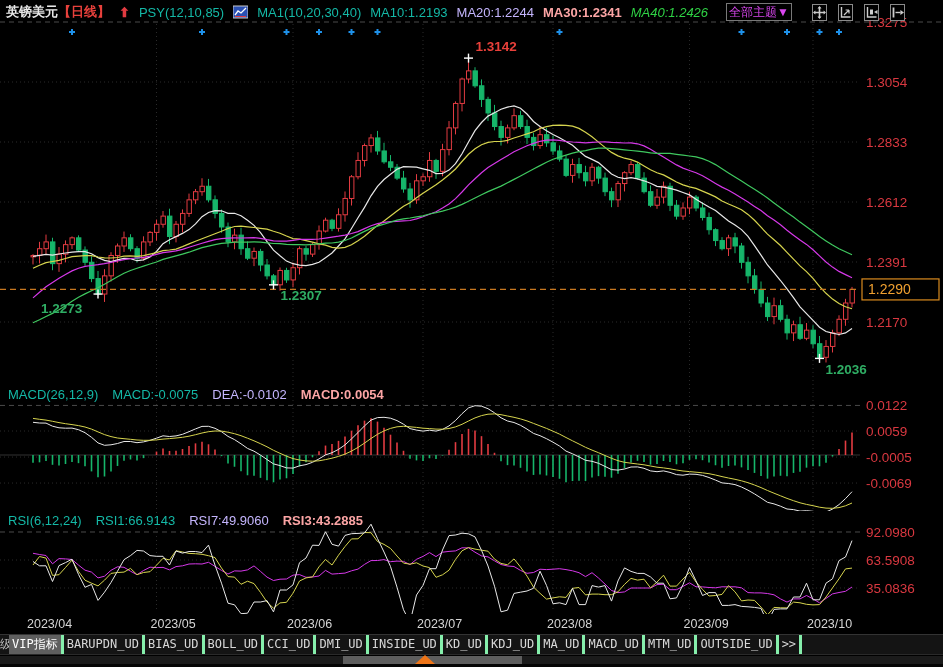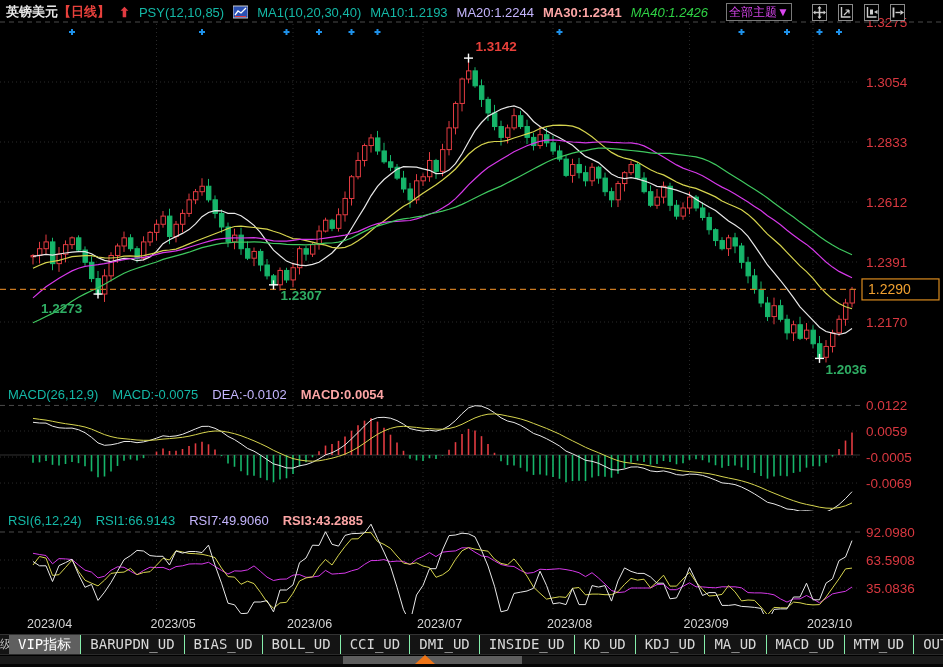--- a/index.html
+++ b/index.html
@@ -44,23 +44,23 @@
   .tabbar {
     position:absolute; left:0; top:634px; width:943px; height:21px;
     background:#141414; border-top:1px solid #333; border-bottom:1px solid #2a2a2a;
     display:flex; align-items:stretch; z-index:5;
     font-family:"DejaVu Sans Mono", monospace; font-size:12px;
   }
   .tab-partial {
     width:9px; overflow:hidden; color:#c0c0c0; line-height:19px; flex:none;
   }
   .tab {
-    color:#d8d8d8; background:transparent; border:none; border-right:1px solid #86efac;
-    padding:0 9px; line-height:19px; cursor:pointer;
-    font-family:"DejaVu Sans Mono", monospace; font-size:14px; flex:none;
+    color:#d8d8d8; background:transparent; border:none; border-right:3px solid #86efac;
+    padding:0 3px; line-height:19px; cursor:pointer;
+    font-family:"DejaVu Sans Mono", monospace; font-size:12px; flex:none;
   }
   .tab.selected { background:#5f5f5f; color:#fff; }
   
   .scroll-track {
     position:absolute; left:0; top:656px; width:943px; height:8px; background:#1b1b1b; z-index:5;
   }
   .scroll-thumb {
     position:absolute; left:343px; top:656px; width:179px; height:8px; background:#5e5e5e; z-index:6; cursor:pointer;
   }
   .scroll-arrow {

